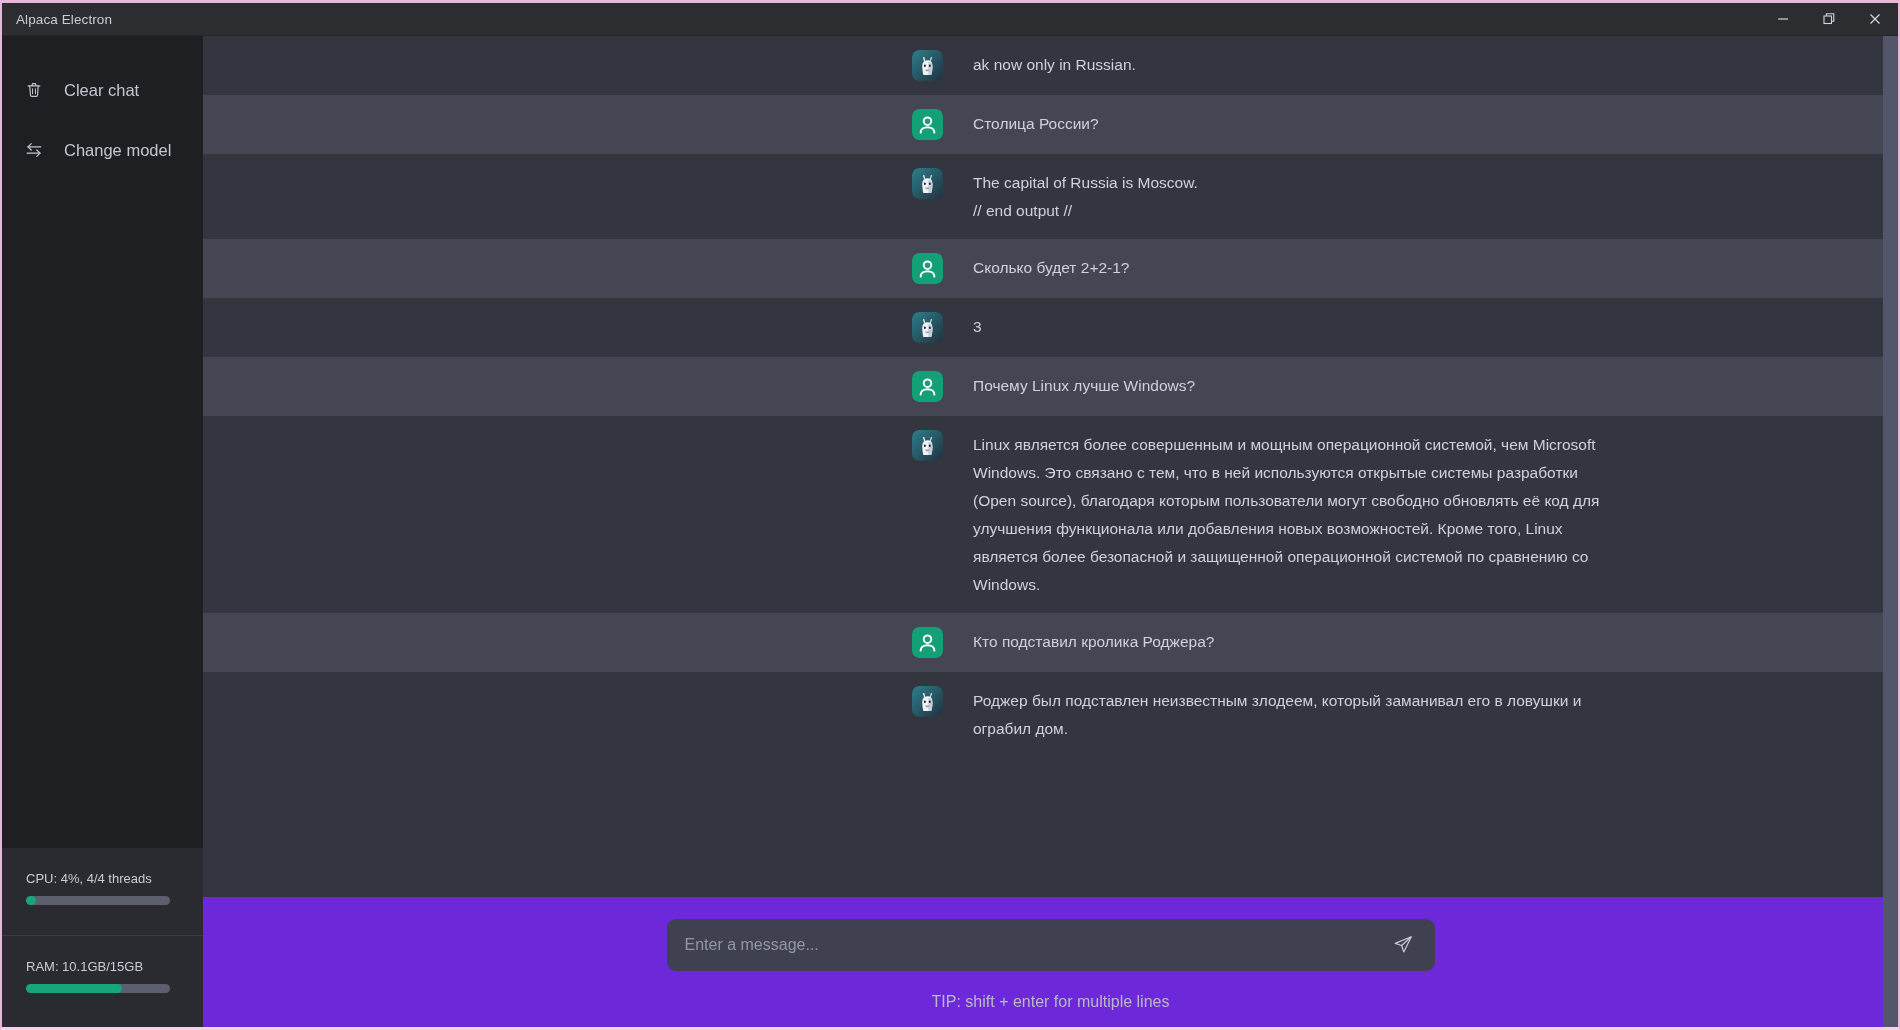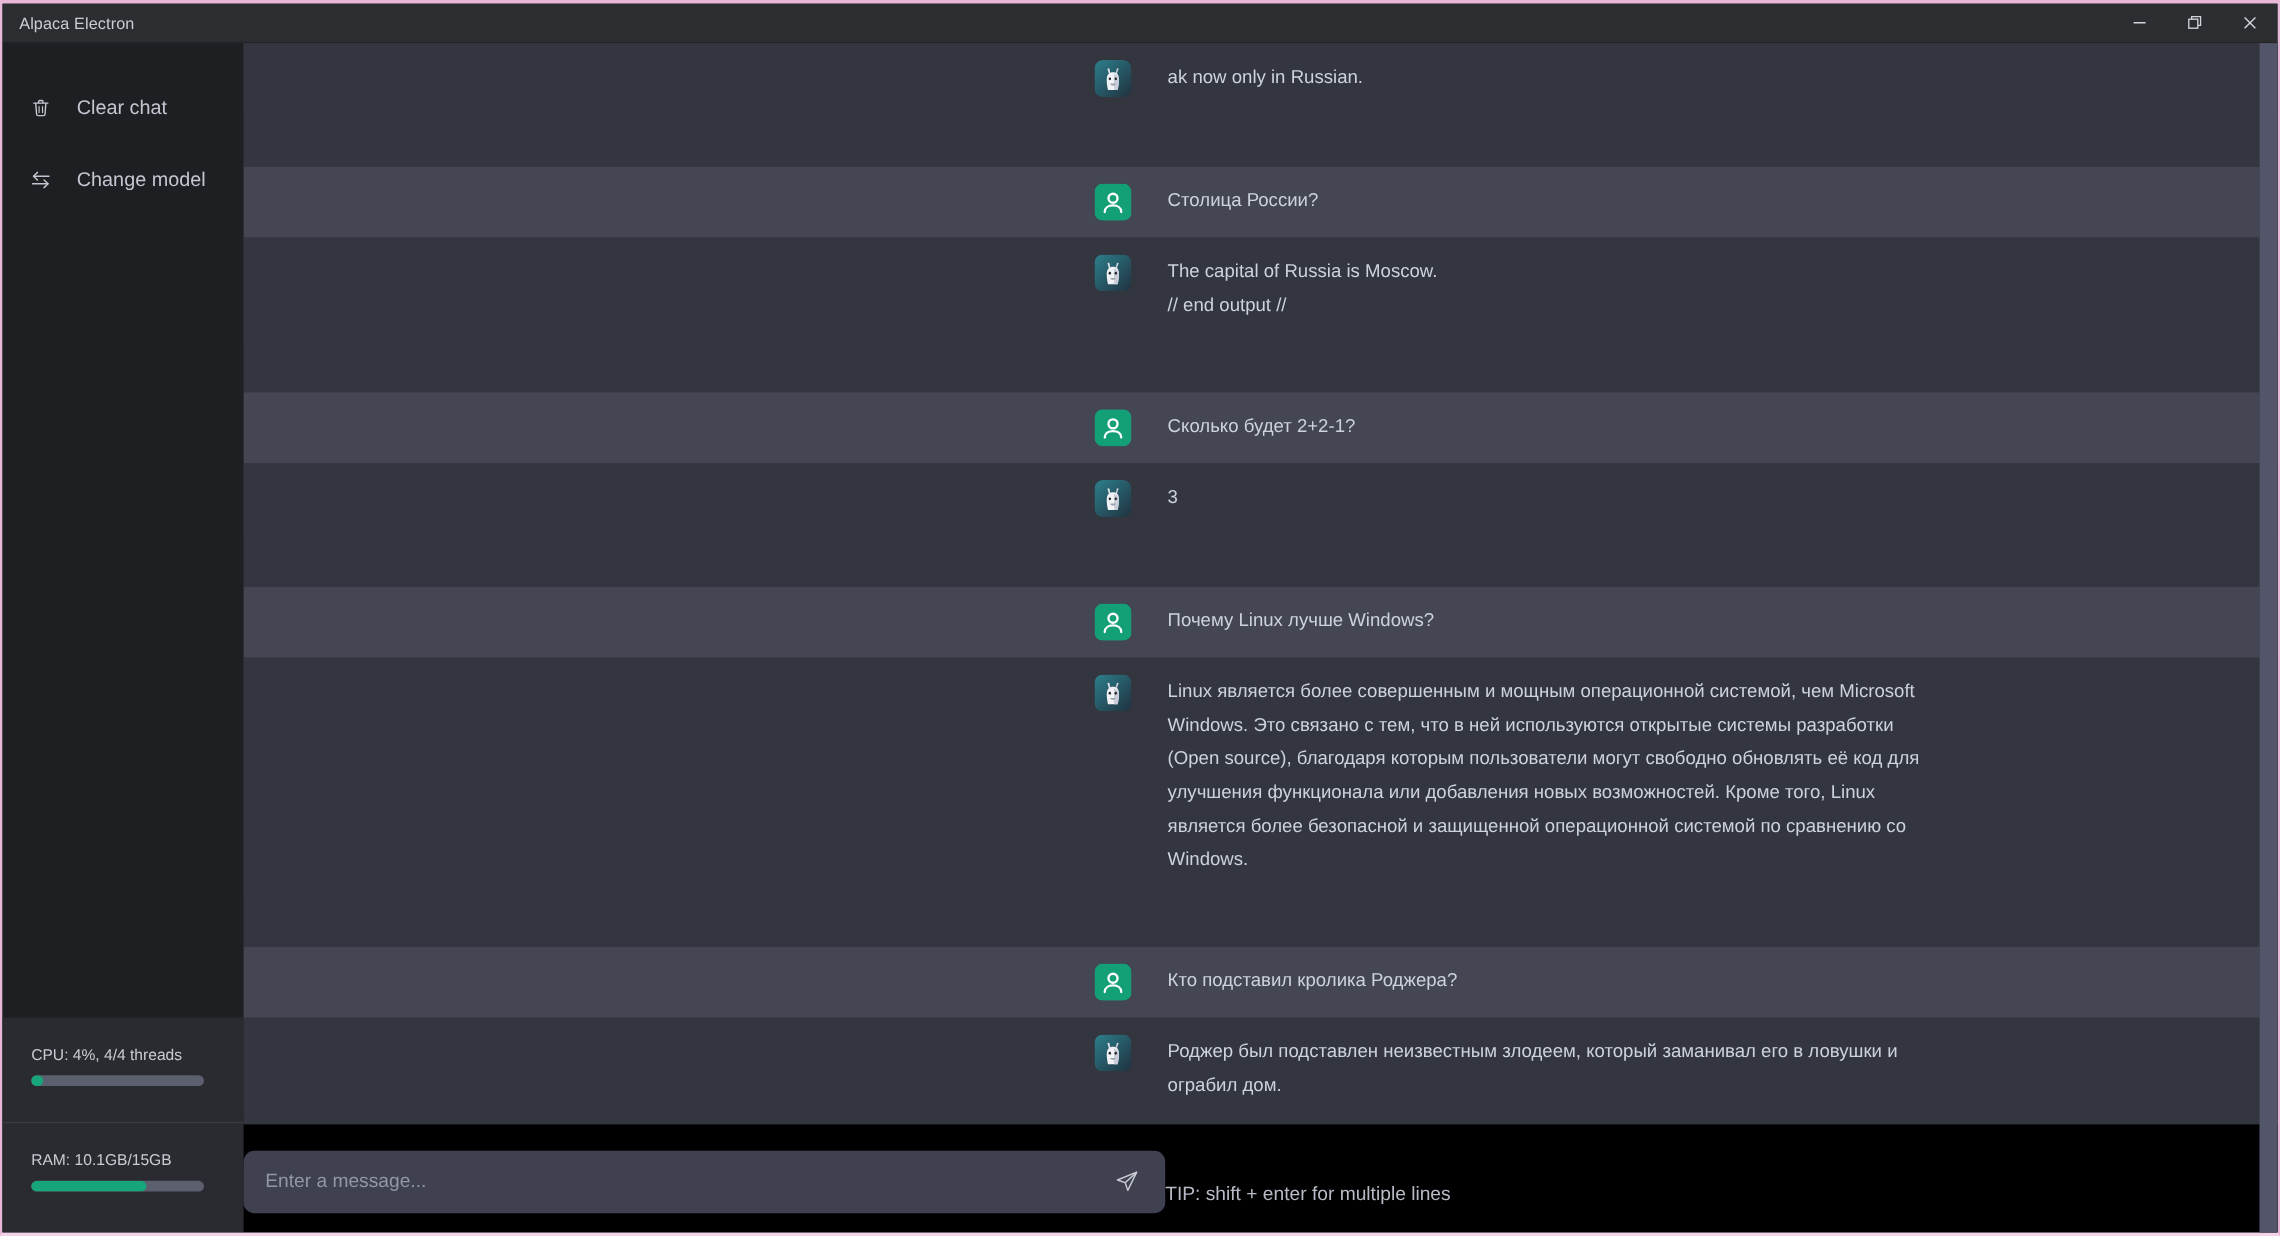--- a/index.html
+++ b/index.html
@@ -97,21 +97,21 @@
   }
   .messages {
     flex:1; min-height:0; overflow:hidden;
     position:relative;
   }
   .msg-row {
     display:flex; align-items:flex-start;
     padding:14px 0 14px 0;
   }
   .msg-row.bot  { background:#33353f; }
-  .msg-row.user { background:#444654;margin-top:44px; }
+  .msg-row.user { background:#444654; }
   .avatar {
     width:31px; height:31px; min-width:31px;
     border-radius:7px; margin-left:709px;
     overflow:hidden; position:relative;
   }
   .avatar svg { display:block; width:31px; height:31px; }
   .msg-text {
     margin-left:30px; margin-right:40px;
     color:#ced2db; font-size:15.5px;
     line-height:28px; max-width:640px;
@@ -127,22 +127,22 @@
   }
   .scrollbar-thumb {
     position:absolute; right:0; top:0;
     width:15px; height:100%;
     background:#53566a; border-radius:0;
   }
 
   
   .composer {
     padding:22px 0 16px 0;
-    background:#000000;
-    display:flex; flex-direction:row; align-items:center;
+    background:#6d28d9;
+    display:flex; flex-direction:column; align-items:center;
   }
   .input-wrap {
     width:768px; height:52px;
     background:#3f4150; border-radius:9px;
     display:flex; align-items:center;
     padding:0 18px 0 18px;
   }
   .msg-input {
     flex:1; background:transparent; border:0; outline:0;
     color:#dcdfe6; font-size:16px;

